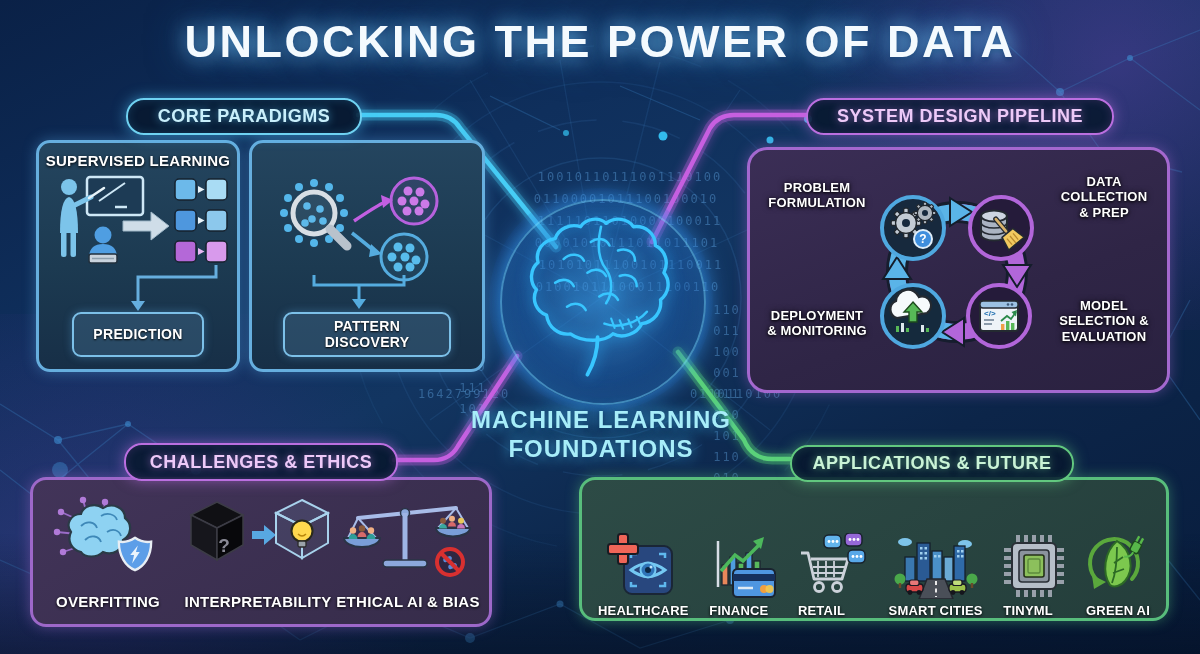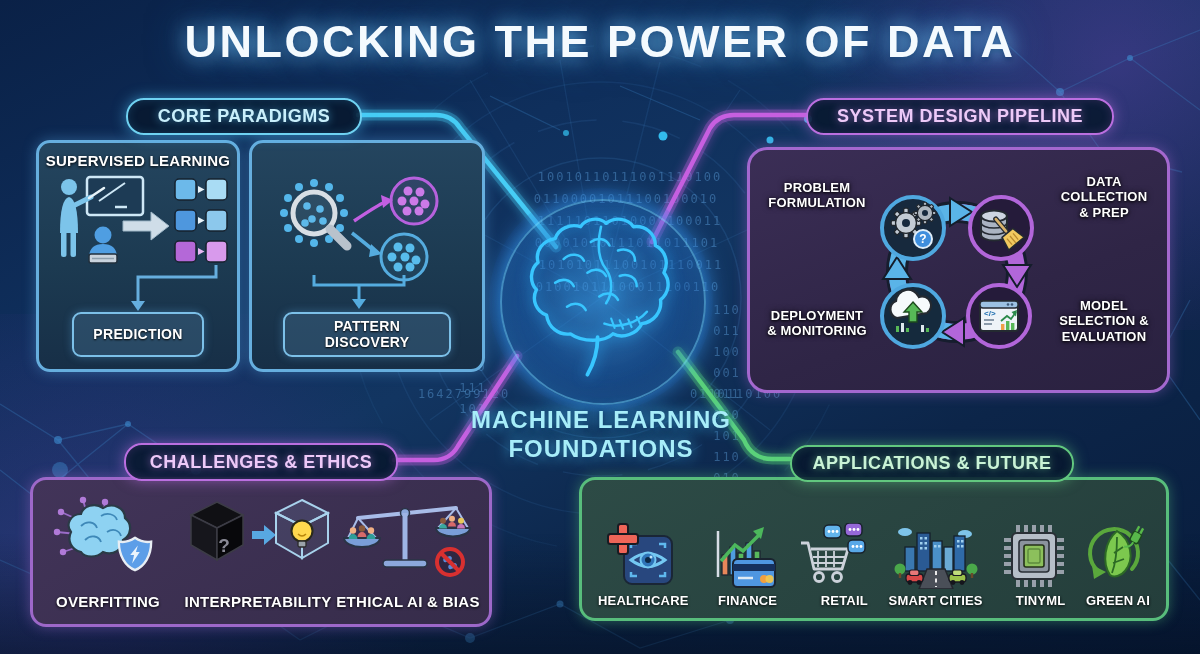--- a/index.html
+++ b/index.html
@@ -64,21 +64,21 @@
   .center-label span{display:block;}
   .panel-chal{left:30px;top:477px;width:456px;height:144px;border:3px solid #9d68c9;
     background:linear-gradient(150deg,#423459 0%,#362c4a 100%);box-shadow:0 0 14px rgba(157,104,201,.45);}
   .ch-item{position:absolute;top:8px;height:128px;text-align:center;}
   .ch-item svg{display:block;margin:6px auto 0;}
   .ch-label{position:absolute;bottom:6px;left:0;width:100%;font-size:15px;font-weight:bold;color:#fff;
     letter-spacing:.3px;text-shadow:0 1px 3px #000;}
   .panel-apps{left:579px;top:477px;width:590px;height:144px;border:3px solid #58bd7c;
     background:linear-gradient(150deg,#2d4b46 0%,#243e3b 100%);box-shadow:0 0 14px rgba(88,189,124,.45);
     display:flex;justify-content:space-between;align-items:flex-end;padding:0 16px;box-sizing:border-box;}
-  .app-item{text-align:right;padding-bottom:10px;}
+  .app-item{text-align:left;padding-bottom:0;}
   .app-item svg{display:block;margin:0 auto 4px;}
   .app-label{font-size:13px;font-weight:bold;color:#fff;letter-spacing:.2px;text-shadow:0 1px 3px #000;}
 </style>
 </head>
 <body>
 
 <div class="stage">
 
   <div class="tint tint-tr"></div>
   <div class="tint tint-bl"></div>

